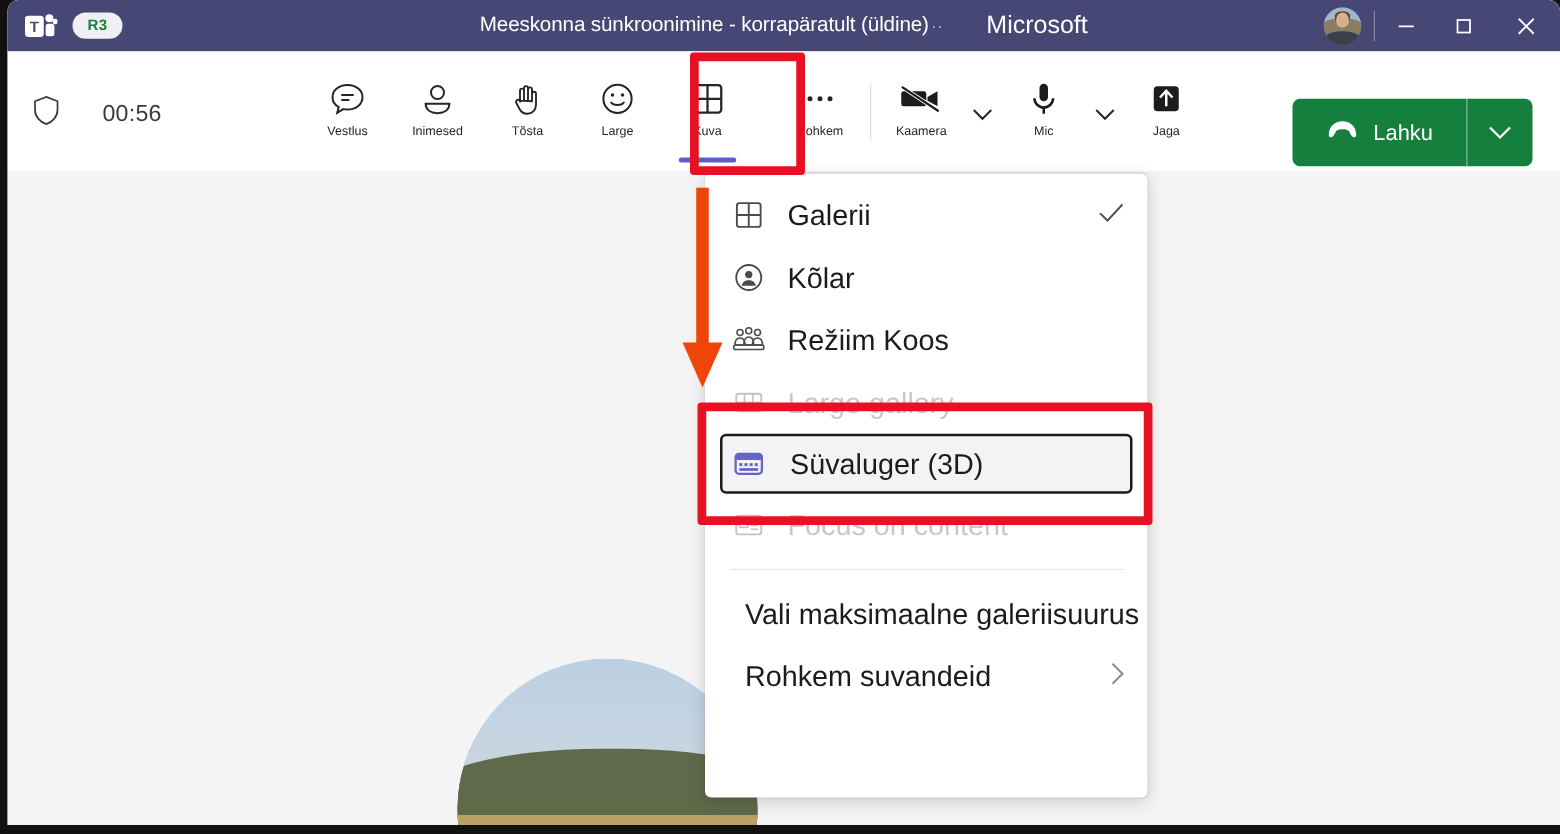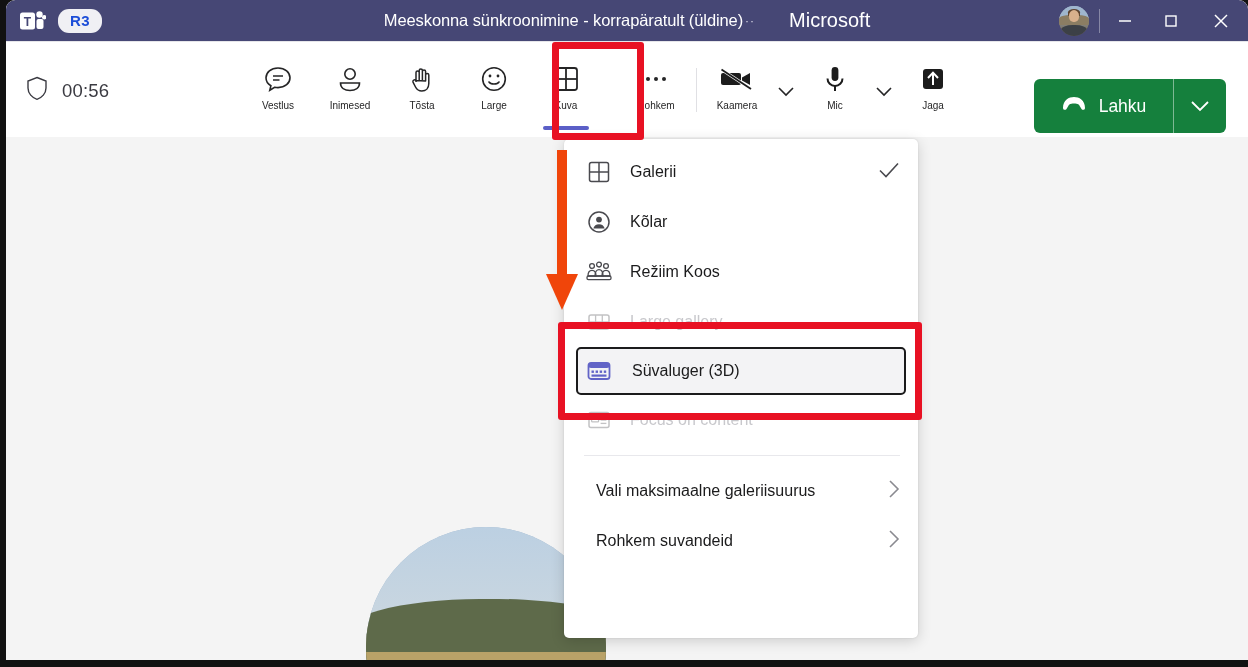--- a/index.html
+++ b/index.html
@@ -31,23 +31,23 @@
     width: 1242px; height: 41px;
     background: #464775;
     border-radius: 9px 9px 0 0;
     display: flex; align-items: center;
   }
   .tb-left { display: flex; align-items: center; padding-left: 14px; gap: 12px; }
   .teams-logo {
     width: 26px; height: 24px; position: relative;
   }
   .badge-r3 {
-    background: #f0f0f4; color: #1d4ed8;
+    background: #f0f0f4; color: #15803d;
     border-radius: 11px;
-    font-size: 15px; font-weight: 600;
+    font-size: 12px; font-weight: 600;
     padding: 3px 12px 4px;
     letter-spacing: .3px;
   }
   .tb-center {
     position: absolute; left: 0; right: 0;
     display: flex; justify-content: center; align-items: center;
     gap: 0px; pointer-events: none;
   }
   .meet-title {
     color: #ffffff; font-size: 16.5px; letter-spacing: -0.1px;
@@ -83,21 +83,21 @@
 
   
   .toolbar {
     position:absolute; left:0; top:41px;
     width: 1242px; height: 96px;
     background: #ffffff;
     border-top: 1px solid #e6e6ea;
   }
   .tb-shield {
     position:absolute; left: 20px; top: 34px;
-    display:flex; align-items:center; gap: 14px;
+    display:flex; align-items:center; gap: 34px;
   }
   .timer { font-size: 18.5px; color: #3b3b42; letter-spacing:.2px; }
 
   .tool-group {
     position:absolute; top: 0; height: 96px;
     display:flex; align-items:flex-start;
   }
   .tool {
     width: 72px; height: 96px;
     display:flex; flex-direction:column; align-items:center;
@@ -156,21 +156,21 @@
     border-radius: 5px;
     box-shadow: 0 3px 14px rgba(0,0,0,.16), 0 0 2px rgba(0,0,0,.12);
     padding-top: 8px;
     overflow:hidden;
   }
   .mi {
     height: 50px; display:flex; align-items:center;
     padding: 0 18px 0 22px; gap: 18px; position:relative;
   }
   .mi .mi-ic { width: 26px; display:flex; align-items:center; justify-content:center; }
-  .mi .mi-lb { font-size: 16px; color:#1b1b1c; flex:1; white-space:nowrap; }
+  .mi .mi-lb { font-size: 23px; color:#1b1b1c; flex:1; white-space:nowrap; }
   .mi.dim .mi-lb { color:#c8c8cc; }
   .mi.dim .mi-ic { opacity:.33; }
   .mi .mi-check { color:#4a4a4f; }
   .mi .mi-chev  { color:#8a8a90; }
 
   .mi.selected {
     margin: 0 12px; padding-left: 6px;
     height: 48px;
     background:#f3f3f5;
     border: 2px solid #1b1b1c;

